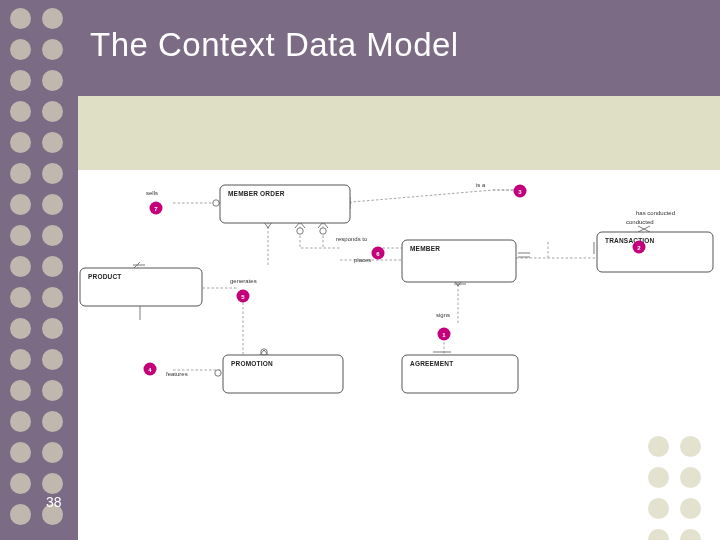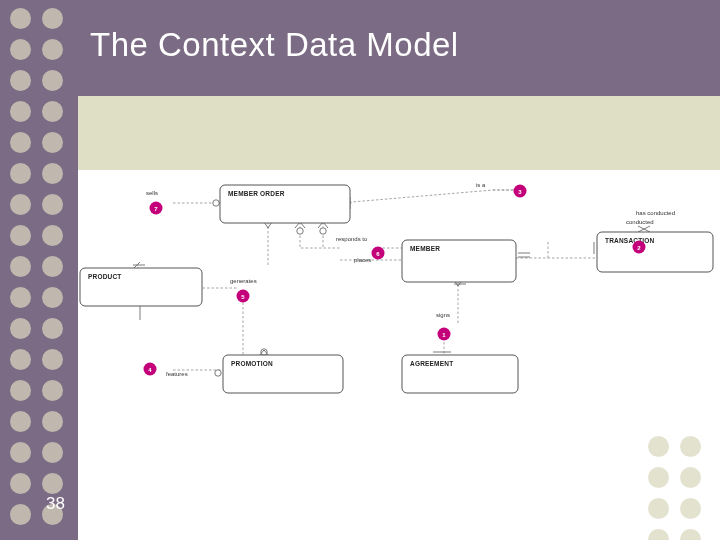--- a/index.html
+++ b/index.html
@@ -71,21 +71,21 @@
     font-size: 33px;
     color: #ffffff;
     letter-spacing: .5px;
     white-space: nowrap;
   }
 
   
   .slide-number {
     position: absolute;
     left: 46px; top: 494px;
-    font-size: 17px;
+    font-size: 14px;
     color: #ffffff;
   }
 
   
   .diagram {
     position: absolute;
     left: 78px; top: 170px;
     width: 642px; height: 238px;
     background: #ffffff;
   }

